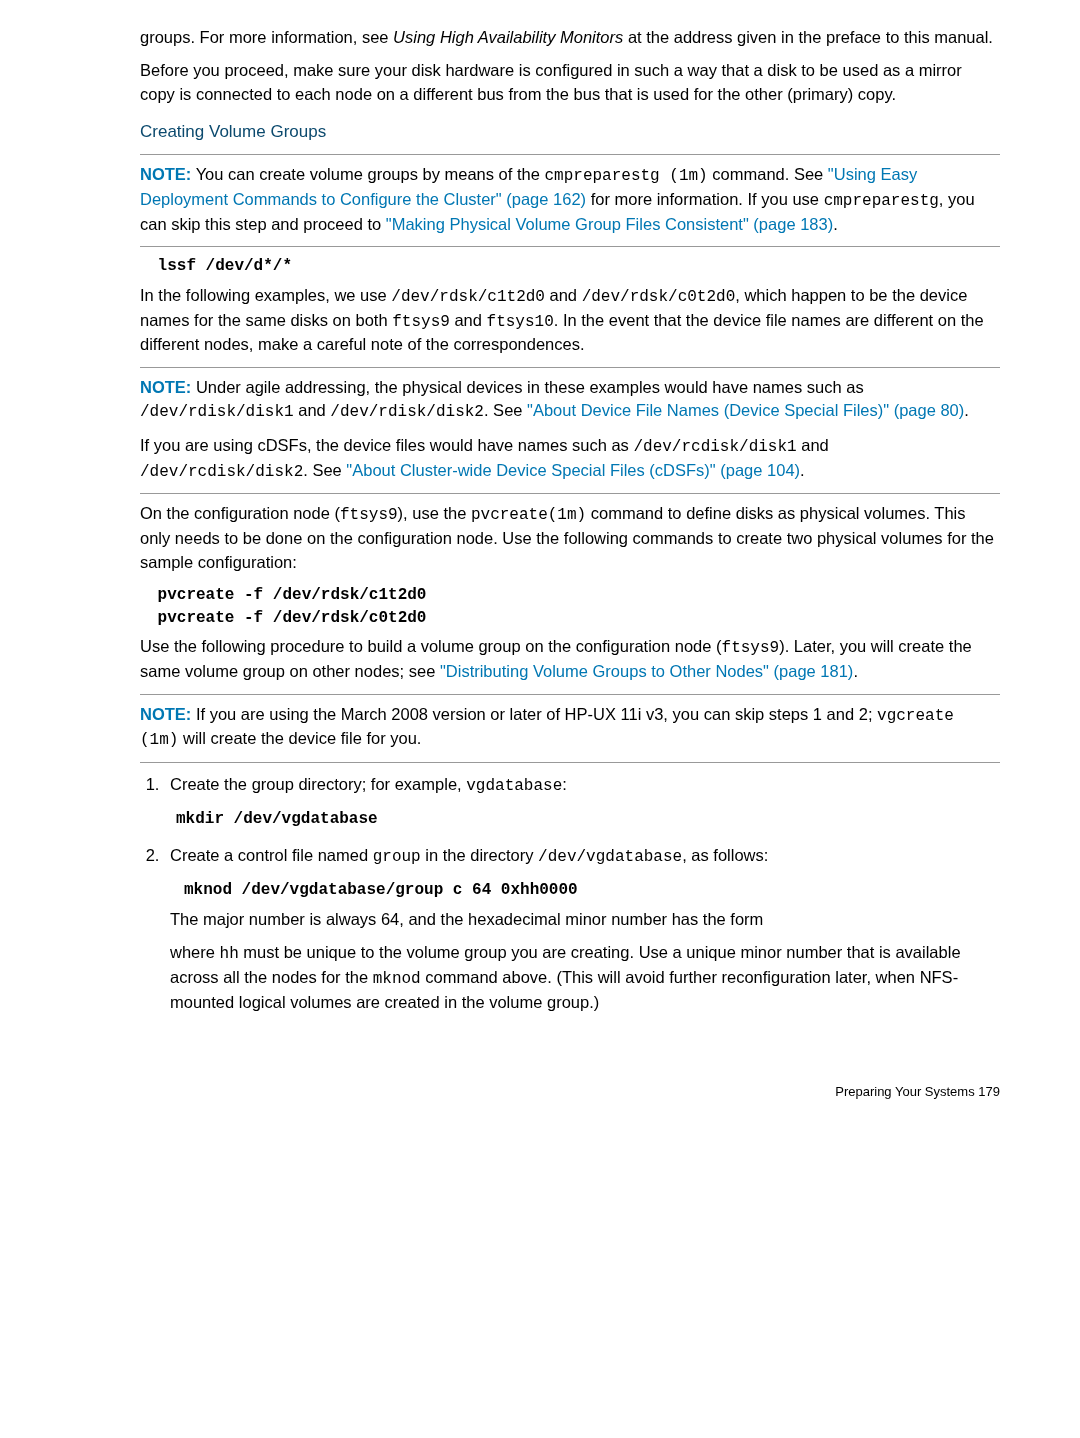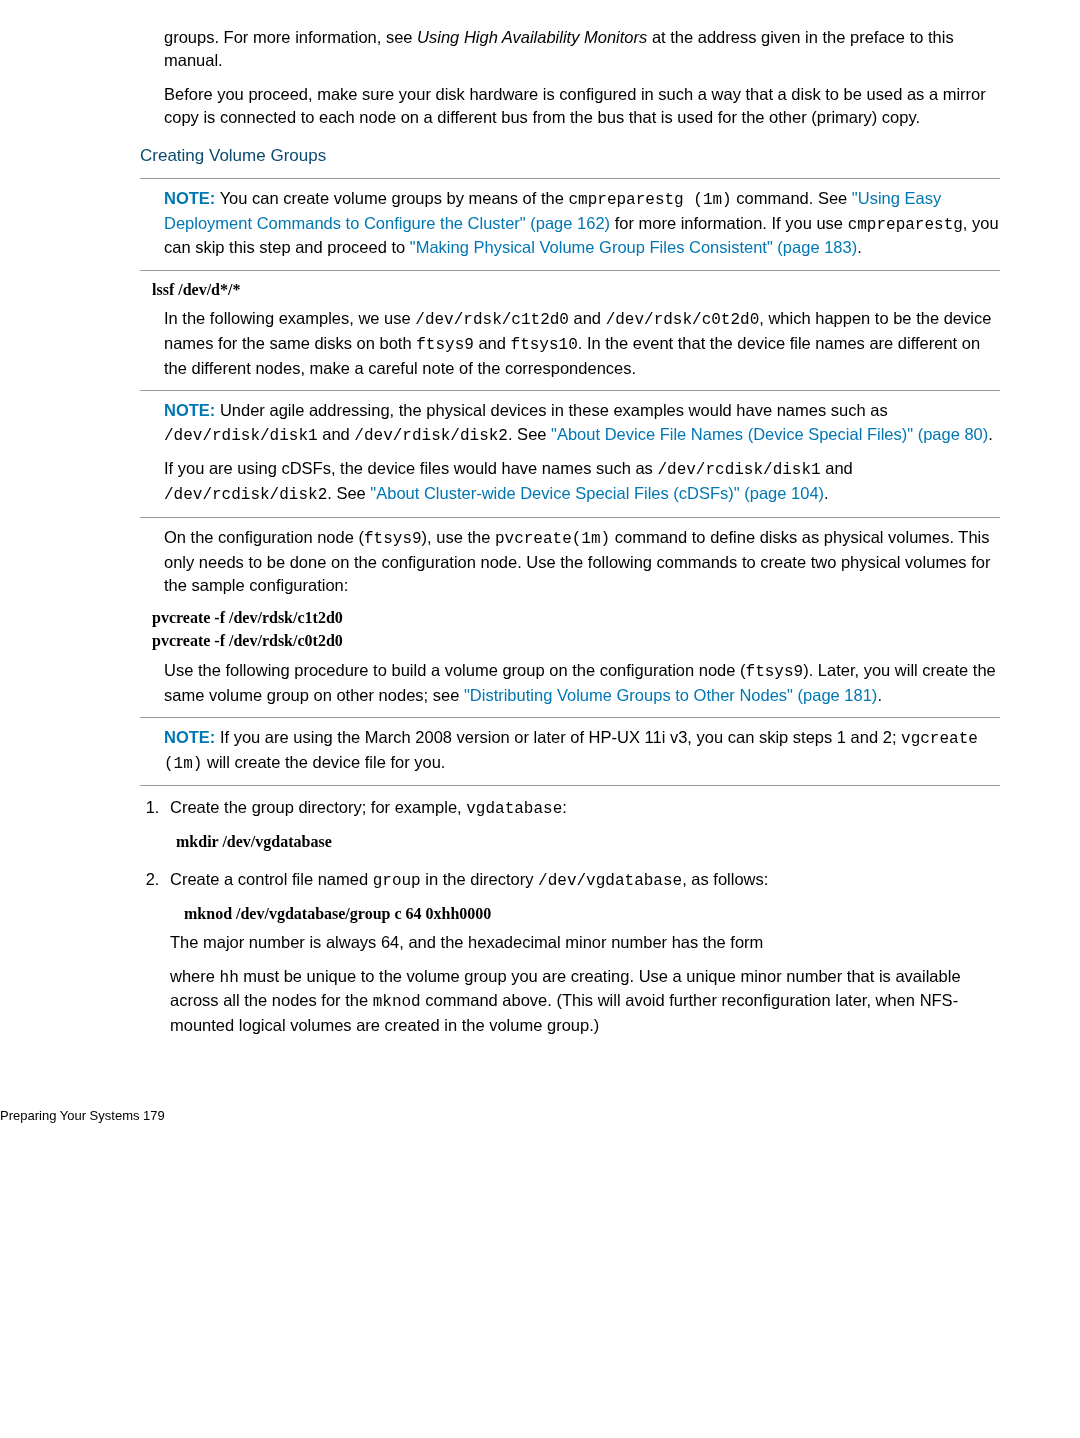--- a/index.html
+++ b/index.html
@@ -1,30 +1,30 @@
 <!DOCTYPE html>
 <html><head>
 <meta charset="utf-8">
 <style>
 body{margin:0;padding:0;font-family:Arial,Helvetica,sans-serif;background:#fff;color:#000;width:1080px}
 .page{padding:26px 80px 26px 80px;font-size:16.5px;line-height:1.42}
 .para{margin:0 0 10px 0}
-.body-text{margin-left:84px}
+.body-text{margin-left:60px}
 h3{color:#0077b3;font-weight:normal;font-size:19px;margin:14px 0 10px 0}
 h4{color:#0c4a6e;font-weight:normal;font-size:17px;margin:14px 0 8px 60px}
 hr{border:none;border-top:1px solid #999;margin:10px 0 8px 60px}
 .hr-full{margin-left:60px}
 .note-label{color:#0077b3;font-weight:bold}
 .link{color:#0077b3}
 .mono{font-family:"Courier New",monospace;font-size:16px}
-.code-block{font-family:Liberation Serif, serif;font-weight:bold;white-space:pre;margin:6px 0 6px 68px;font-size:16px}
+.code-block{font-family:Liberation Mono, monospace;font-weight:bold;white-space:pre;margin:6px 0 6px 68px;font-size:16px}
 ol{margin:10px 0 0 60px;padding-left:24px}
 li{margin-bottom:14px}
 li .li-body{margin-left:6px}
-.footer{font-size:13px;margin:30px 80px 0 0}
+.footer{text-align:right;font-size:13px;margin:30px 80px 0 0}
 </style>
 </head>
 <body>
 
 <div class="page">
 
 <p class="para body-text"><span>groups. For more information, see </span><i>Using High Availability Monitors</i><span> at the address given in the preface to this manual.</span></p>
 
 
 <p class="para body-text">Before you proceed, make sure your disk hardware is configured in such a way that a disk to be used as a mirror copy is connected to each node on a different bus from the bus that is used for the other (primary) copy.</p>

